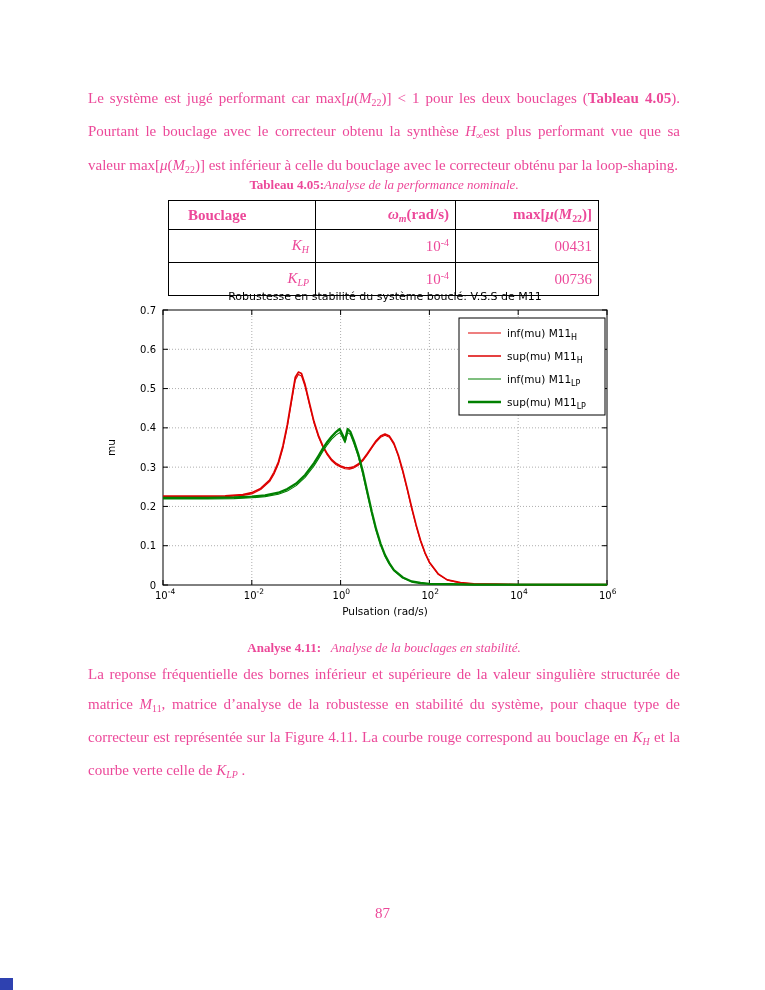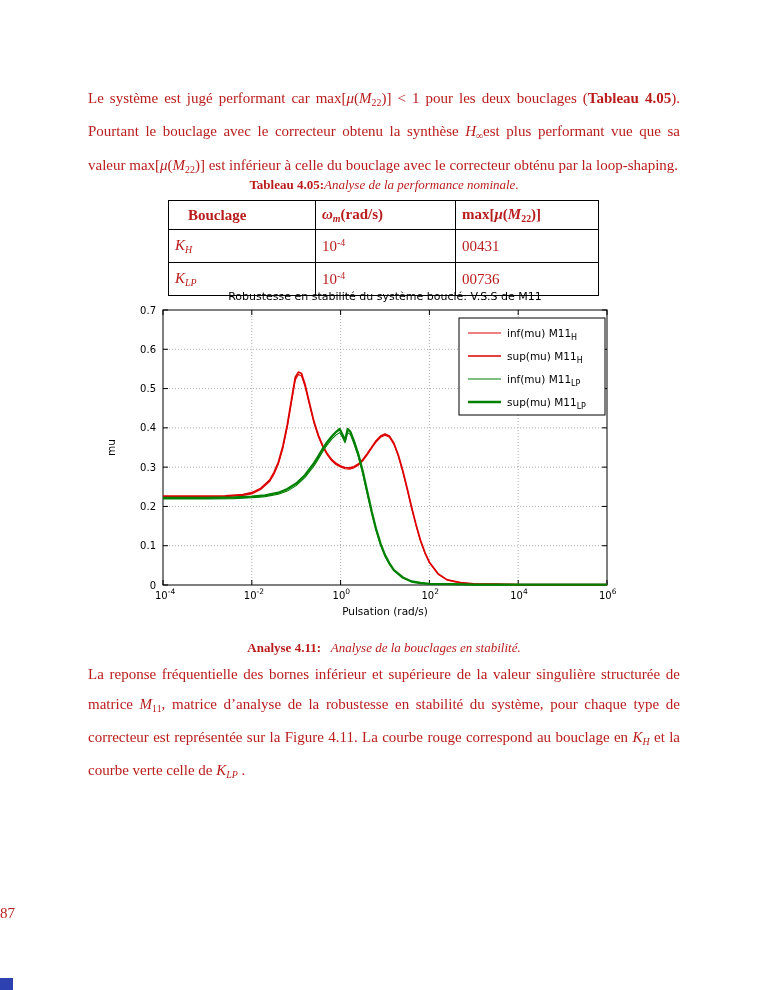--- a/index.html
+++ b/index.html
@@ -1,36 +1,36 @@
 <!DOCTYPE html>
 <html><head>
 <meta charset="utf-8">
 <style>
   html,body{margin:0;padding:0;background:#e8e8e8;}
   .page{position:relative;width:765px;height:990px;background:#ffffff;margin:0 auto;
-        font-family:"Liberation Serif",serif;color:#b91c1c;overflow:hidden;}
+        font-family:"Liberation Serif",serif;color:#ec4899;overflow:hidden;}
   .para{position:absolute;left:88px;width:592px;text-align:justify;
         font-size:15px;line-height:29.5px;}
   .fb{font-weight:bold}
   .fi{font-style:italic}
   .fsub{font-size:0.66em;vertical-align:-0.28em}
   .fsup{font-size:0.66em;vertical-align:0.5em}
   .caption{position:absolute;left:88px;width:592px;text-align:center;font-size:13px;white-space:pre-wrap;}
   table.perf{position:absolute;left:168px;top:200px;border-collapse:collapse;table-layout:fixed;}
-  table.perf th, table.perf td{border:1px solid #000;text-align:left;font-size:15px;
+  table.perf th, table.perf td{border:1px solid #000;text-align:right;font-size:15px;
         font-weight:normal;padding:2px 6px;}
   table.perf th{height:24px;}
   table.perf th:first-child{text-align:left;padding-left:19px;}
   table.perf td{height:28px;vertical-align:middle;}
   .chart-wrap{position:absolute;left:85px;top:288px;width:560px;height:340px;}
   .tick{font-family:"DejaVu Sans",sans-serif;font-size:10px;}
   .ctitle{font-family:"DejaVu Sans",sans-serif;font-size:11px;}
   .clabel{font-family:"DejaVu Sans",sans-serif;font-size:10.5px;}
   .clegend{font-family:"DejaVu Sans",sans-serif;font-size:10.5px;}
-  .pagenum{position:absolute;left:0;top:905px;width:765px;font-size:15px;}
+  .pagenum{position:absolute;left:0;top:905px;width:765px;text-align:center;font-size:15px;}
   .corner-artifact{position:absolute;left:0;bottom:0;width:13px;height:12px;background:#2e41b0;}
 </style>
 </head>
 <body>
 
 <div class="page">
 
   <div class="para" style="top:84px"><span class="">Le système est jugé performant car max[</span><span class="fi">μ</span><span class="">(</span><span class="fi">M</span><span class="fsub">22</span><span class="">)] &lt; 1 pour les deux bouclages (</span><span class="fb">Tableau 4.05</span><span class="">). Pourtant le bouclage avec le correcteur obtenu la synthèse </span><span class="fi">H</span><span class="fsub">∞</span><span class="">est plus performant vue que sa valeur max[</span><span class="fi">μ</span><span class="">(</span><span class="fi">M</span><span class="fsub">22</span><span class="">)]  est inférieur à celle du bouclage avec le correcteur obténu par la loop-shaping.</span></div>
 
   <div class="caption" style="top:177px"><span class="fb">Tableau 4.05:</span><span class="fi">Analyse de la performance nominale.</span></div>

